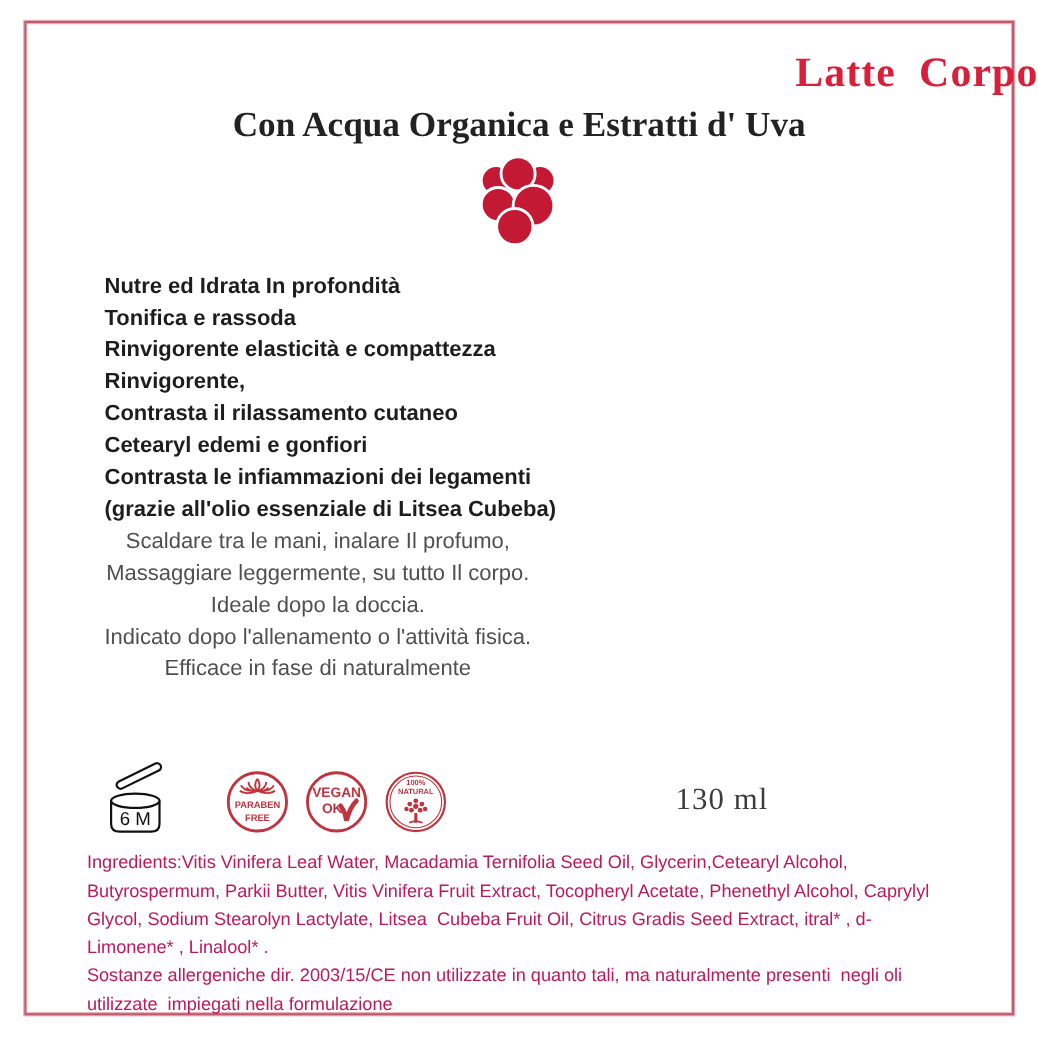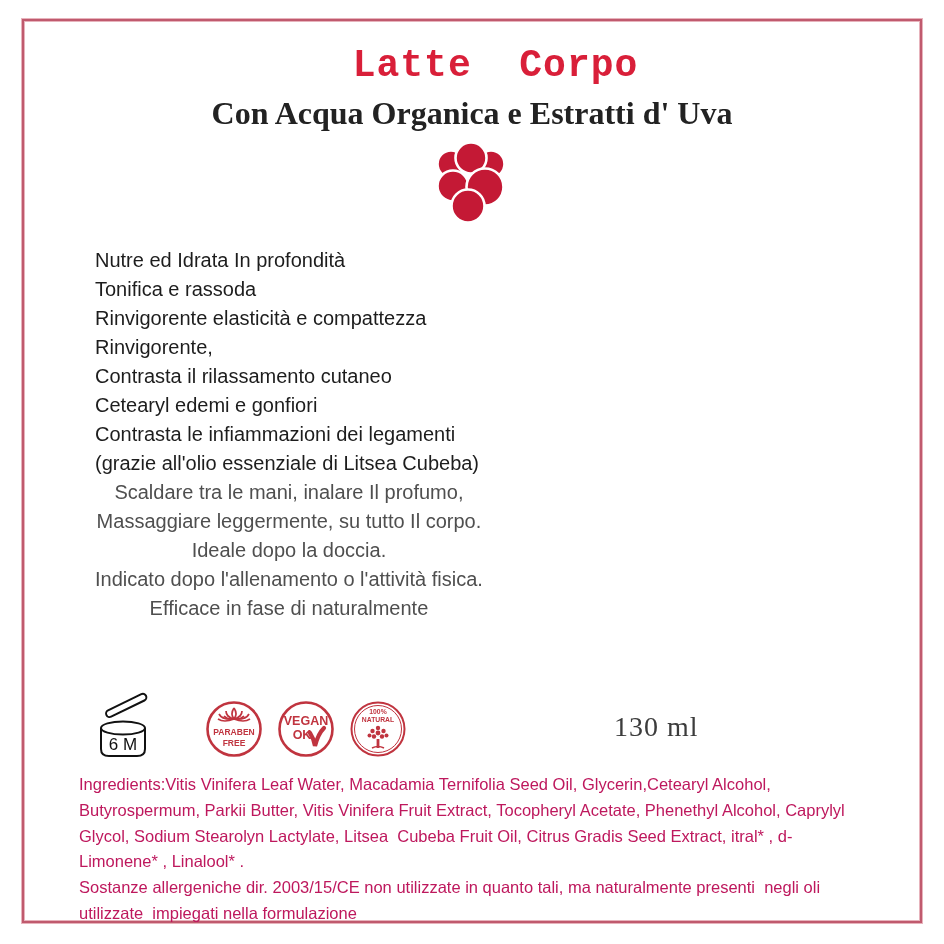--- a/index.html
+++ b/index.html
@@ -7,33 +7,33 @@
     position:relative;width:944px;height:944px;background:#ffffff;
     font-family:"Liberation Sans",sans-serif;overflow:hidden;
   }
   #frame{
     position:absolute;left:22px;top:19px;right:22px;bottom:21px;
     border:2.5px solid #c05a6e;
     box-shadow:0 0 0 1px #e7b3bc inset, 0 0 0 1px #e7b3bc;
     pointer-events:none;
   }
   .title{
-    position:absolute;left:0;right:0;top:44px;text-align:center;
-    font-family:Liberation Mono, monospace;font-weight:bold;font-size:38px;
+    position:absolute;left:0;right:0;top:44px;text-align:right;
+    font-family:Liberation Serif, serif;font-weight:bold;font-size:38px;
     color:#d91f39;letter-spacing:1px;white-space:pre;margin-left:47px;
   }
   .subtitle{
     position:absolute;left:0;right:0;top:95px;text-align:center;
     font-family:"Liberation Serif",serif;font-weight:bold;font-size:32px;
     color:#222222;white-space:pre;
   }
   .grapes{position:absolute;left:430px;top:140px;}
   .benefits{
     position:absolute;left:95px;top:246px;
-    font-size:20px;line-height:29px;color:#1d1d1d;
+    font-size:20px;line-height:29px;color:#1d1d1d;font-weight:bold;
   }
   .usage{
     position:absolute;left:95px;top:478px;
     font-size:20px;line-height:29px;color:#4f4f4f;text-align:center;
   }
   .benefits div,.usage div{white-space:pre;}
   .pao{position:absolute;left:92px;top:688px;}
   .stamp{position:absolute;top:698px;}
   #stamp-paraben{left:204px;}
   #stamp-vegan{left:276px;}

